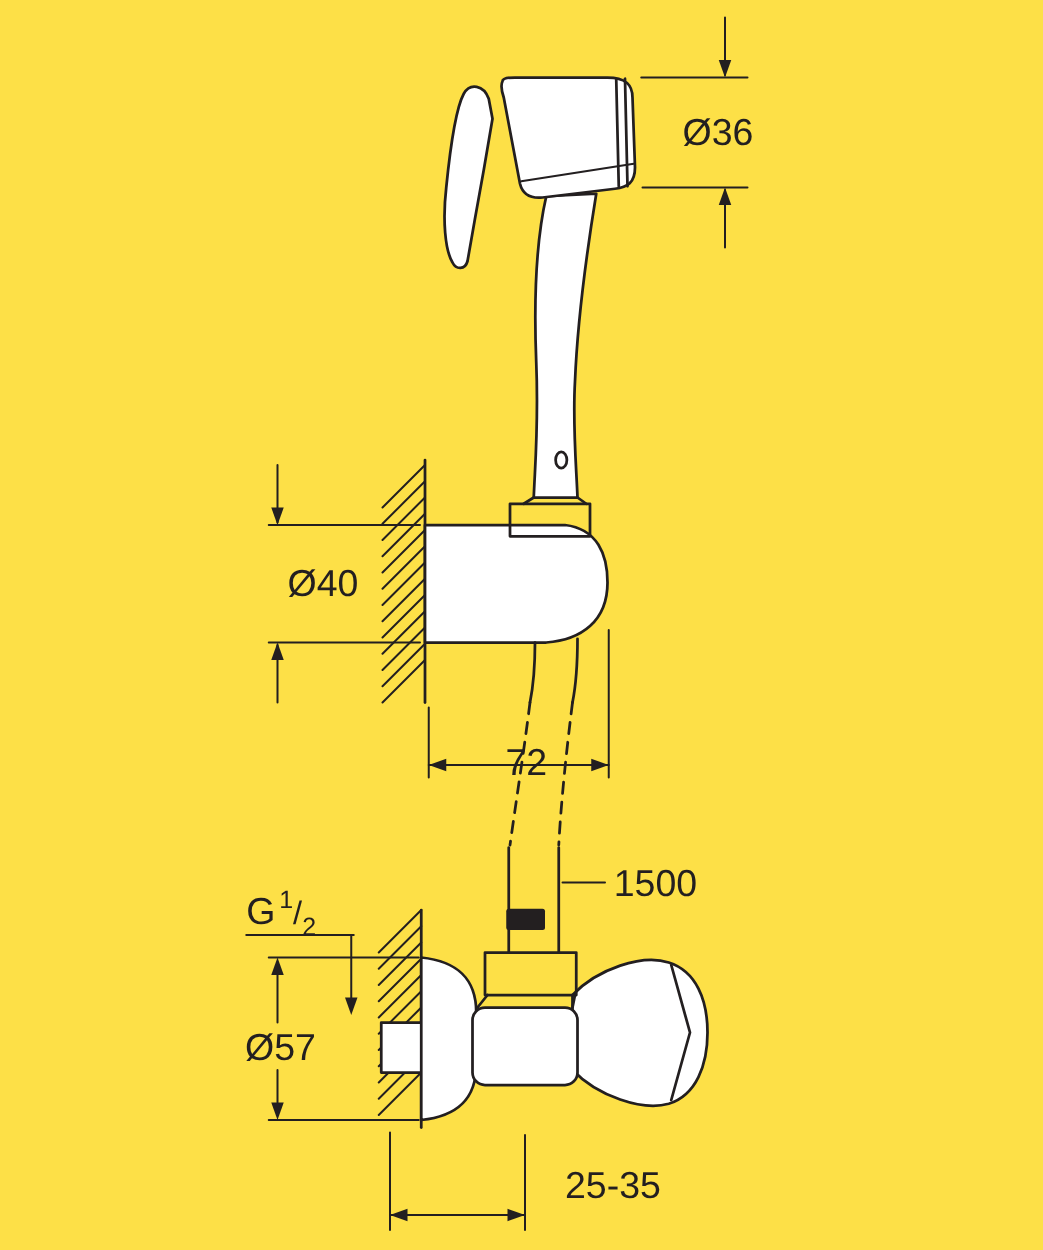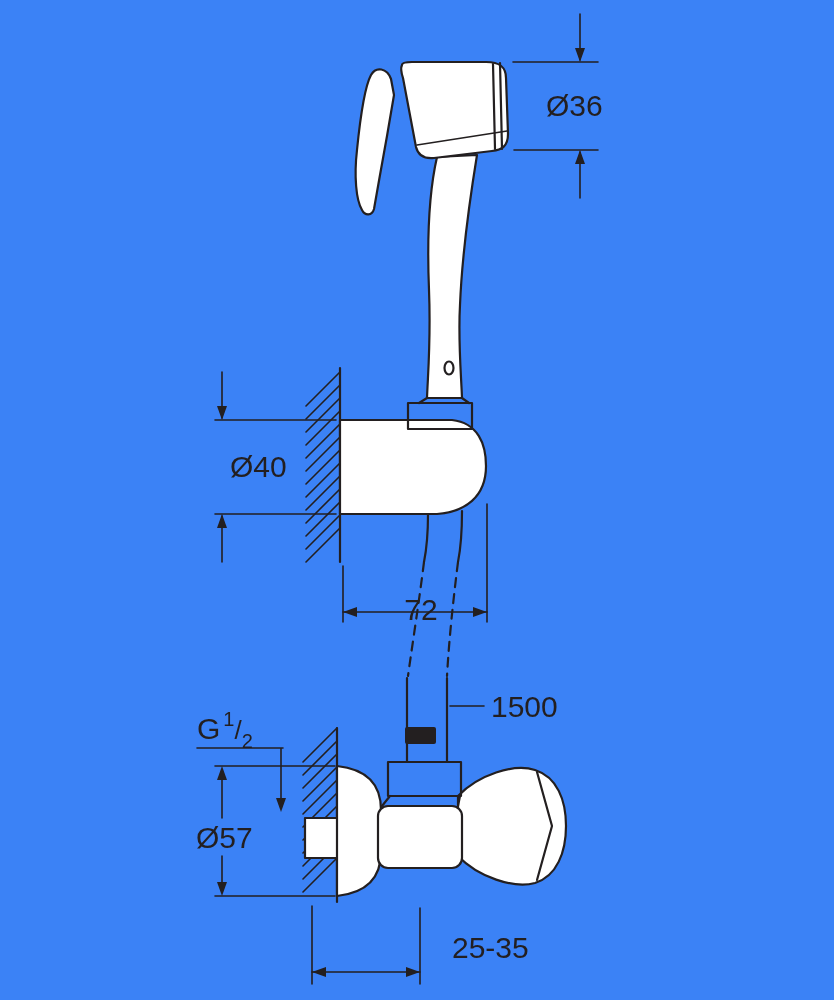--- a/index.html
+++ b/index.html
@@ -1,19 +1,19 @@
 <!DOCTYPE html>
 <html><head>
 <meta charset="utf-8">
 <style>
   html, body { margin: 0; padding: 0; background: #ffffff; }
   .stage {
     width: 834px; height: 1000px;
     position: relative;
-    background: #3b82f6;
+    background: #fde047;
     font-family: "Liberation Sans", "DejaVu Sans", sans-serif;
   }
   svg { display: block; }
   svg path, svg line, svg rect, svg ellipse, svg polyline {
     fill: none;
     stroke-width: 2.2;
     stroke-linecap: round;
     stroke-linejoin: round;
   }
   .thin { stroke-width: 1.6; }

